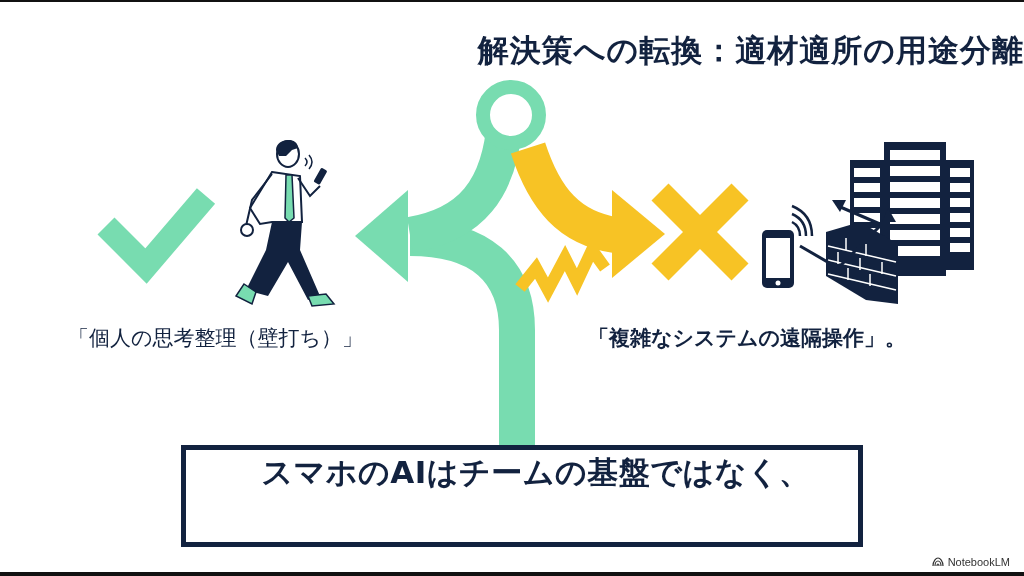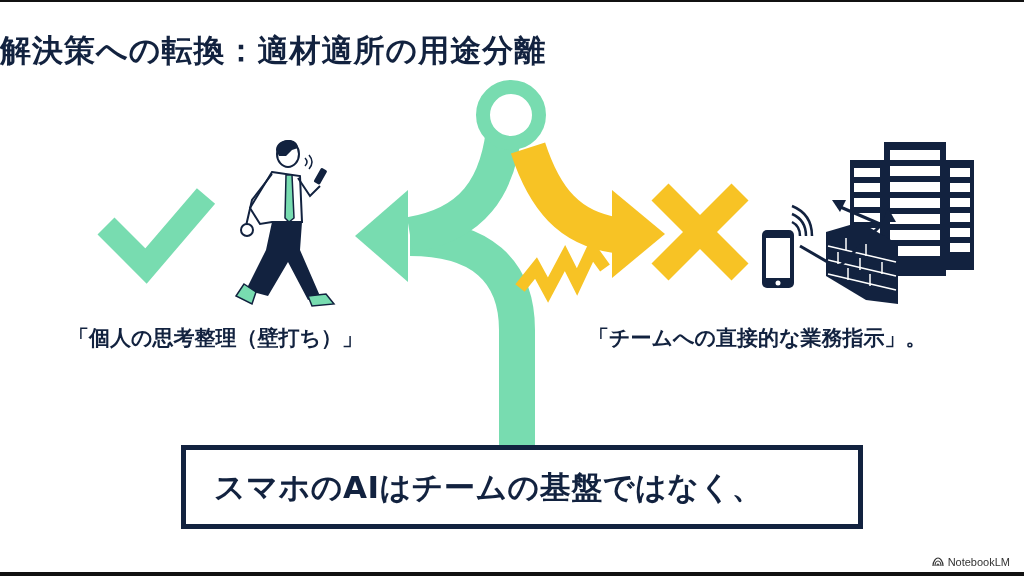--- a/index.html
+++ b/index.html
@@ -1,37 +1,37 @@
 <!DOCTYPE html>
 <html><head>
 <meta charset="utf-8">
 <style>
   * { box-sizing: border-box; margin: 0; padding: 0; }
   html, body { width: 1024px; height: 576px; overflow: hidden; background: #ffffff; }
   body { position: relative; font-family: "DejaVu Sans", "Liberation Sans", sans-serif; color: #12223f; }
   .frame-top { position: absolute; left: 0; top: 0; width: 1024px; height: 2px; background: #111; }
   .frame-bottom { position: absolute; left: 0; bottom: 0; width: 1024px; height: 4px; background: #111; }
   .title {
-    position: absolute; left: 0; top: 30px; width: 1024px; text-align: left;
+    position: absolute; left: 0; top: 30px; width: 1024px; text-align: right;
     font-size: 31px; font-weight: bold; color: #12223f; letter-spacing: 1px;
   }
   .graphic { position: absolute; left: 0; top: 0; width: 1024px; height: 576px; }
   .left-text {
-    position: absolute; left: 52px; top: 322px; font-size: 21px; font-weight: bold;
+    position: absolute; left: 52px; top: 322px; font-size: 21px; font-weight: normal;
     line-height: 33px; color: #12223f;
   }
   .left-text .indent { padding-left: 16px; }
   .right-text {
     position: absolute; left: 588px; top: 322px; font-size: 21px; font-weight: bold;
     line-height: 33px; color: #12223f;
   }
   .conclusion-box {
-    position: absolute; left: 181px; top: 445px; width: 682px; height: 84px;
+    position: absolute; left: 181px; top: 445px; width: 682px; height: 102px;
     border: 5px solid #12223f; background: #ffffff;
-    display: flex; flex-direction: column; justify-content: center; padding-left: 28px;
+    display: flex; flex-direction: row; justify-content: center; padding-left: 28px;
   }
   .conclusion-line {
     font-size: 31px; font-weight: bold; line-height: 45px; color: #12223f; letter-spacing: 0.5px;
   }
   .watermark {
     position: absolute; right: 14px; bottom: 8px; font-size: 11px; color: #333;
     display: flex; align-items: center; gap: 4px; font-family: "Liberation Sans", sans-serif;
   }
 </style>
 </head>
@@ -143,21 +143,21 @@
     <line x1="880" y1="224" x2="838" y2="206" stroke="#12223f" stroke-width="3"></line>
     <polygon points="832,200 846,200 840,212" fill="#12223f"></polygon>
   </g>
 </svg>
 
 <div class="left-text">
   <div class="indent">「個人の思考整理（壁打ち）」</div>
 </div>
 
 <div class="right-text">
-  <div>「チームへの直接的な業務指示」。</div>
+  <div>「複雑なシステムの遠隔操作」。</div>
 </div>
 
 <div class="conclusion-box">
   <div class="conclusion-line">スマホのAIはチームの基盤ではなく、</div>
 </div>
 
 <div class="watermark">
   <svg width="12" height="10" viewBox="0 0 12 10">
     <path d="M1 9 C1 4 4 1 6 1 C8 1 11 4 11 9 M3 9 C3 6 4.5 4 6 4 C7.5 4 9 6 9 9 M5 9 C5 7.5 5.5 7 6 7 C6.5 7 7 7.5 7 9" fill="none" stroke="#333" stroke-width="1.2"></path>
   </svg>

